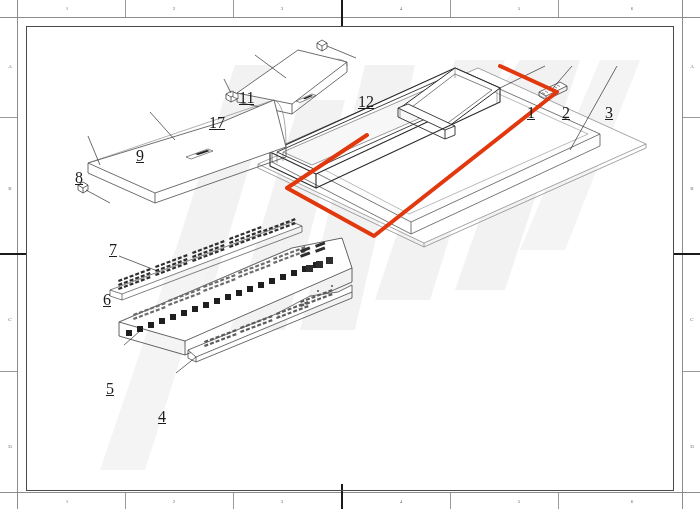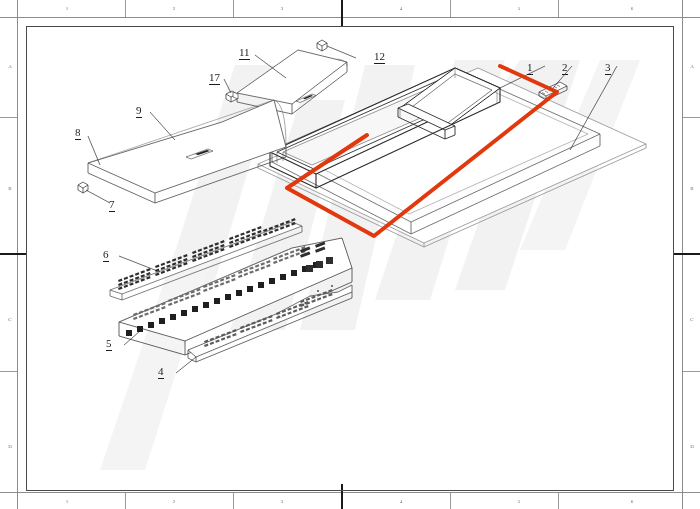--- a/index.html
+++ b/index.html
@@ -80,26 +80,27 @@
     position: absolute;
     left: 0; top: 0;
     width: 700px;
     height: 509px;
   }
 
   
   .callout {
     position: absolute;
     font-family: "Liberation Serif", serif;
-    font-size: 11px;
+    font-size: 16px;
     color: #1c1c1c;
     line-height: 11px;
     padding-bottom: 1px;
     border-bottom: 1px solid #1c1c1c;
     user-select: none;
+    margin-top: 45px;
   }
 </style>
 </head>
 <body>
 
 <div class="sheet">
 
   <svg class="watermark" viewBox="0 0 700 509" xmlns="http://www.w3.org/2000/svg">
     <g fill="#f2f2f2">
       <polygon points="150,330 235,65 280,65 200,330"></polygon>
@@ -511,15 +512,15 @@
   <div class="callout" style="left:562px; top:62px;">2</div>
   <div class="callout" style="left:605px; top:62px;">3</div>
   <div class="callout" style="left:158px; top:366px;">4</div>
   <div class="callout" style="left:106px; top:338px;">5</div>
   <div class="callout" style="left:103px; top:249px;">6</div>
   <div class="callout" style="left:109px; top:199px;">7</div>
   <div class="callout" style="left:75px;  top:127px;">8</div>
   <div class="callout" style="left:136px; top:105px;">9</div>
   <div class="callout" style="left:209px; top:72px;">17</div>
   <div class="callout" style="left:239px; top:47px;">11</div>
-  <div class="callout" style="left:374px; top:51px;">12</div>
+  <div class="callout" style="left:358px; top:51px;">12</div>
 
 </div>
 
 </body></html>

